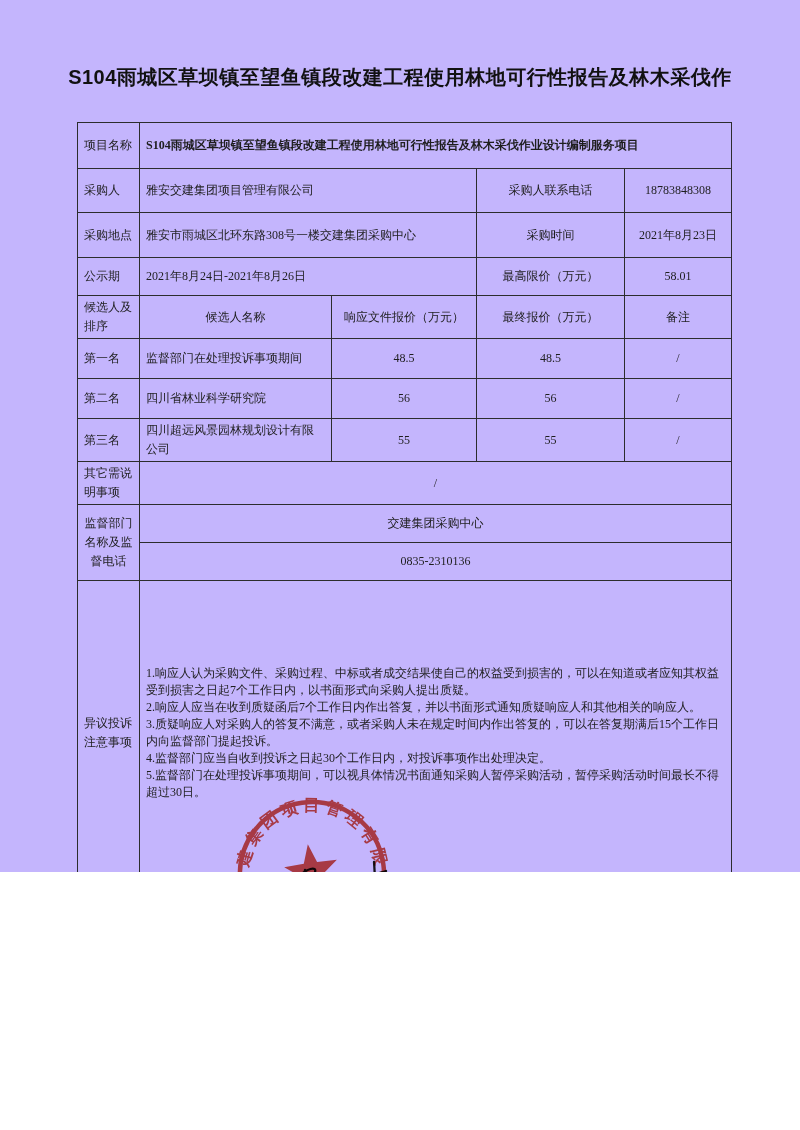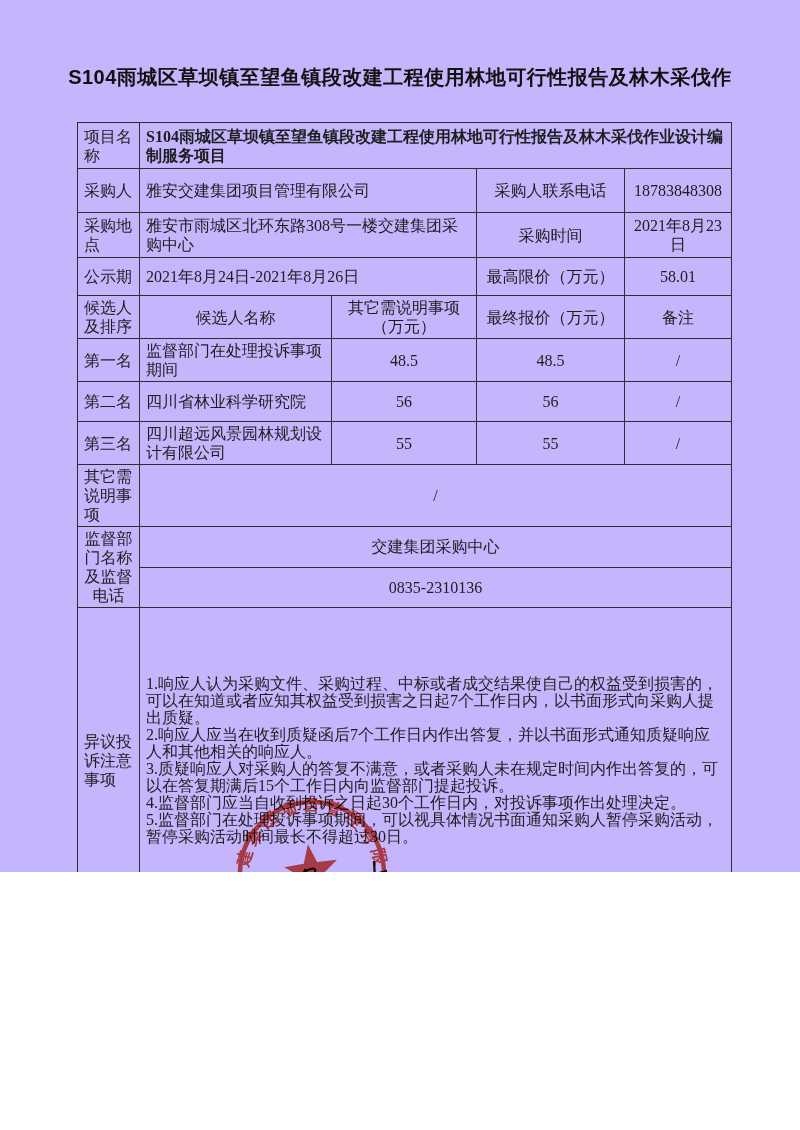--- a/index.html
+++ b/index.html
@@ -20,21 +20,21 @@
     line-height:27px;
     color:#111;
     letter-spacing:0.5px;
   }
   table.doc {
     position:absolute;
     left:77px; top:122px;
     width:654px;
     border-collapse:collapse;
     table-layout:fixed;
-    font-size:16px;
+    font-size:12px;
     line-height:19px;
   }
   table.doc td {
     border:1.5px solid #2d2d2d;
     padding:2px 6px;
     vertical-align:middle;
     word-break:break-all;
   }
   td.lbl { padding:2px; text-align:left; }
   td.lblc { padding:2px; text-align:center; }
@@ -102,21 +102,21 @@
     <tr style="height:38px">
       <td class="lbl">公示期</td>
       <td colspan="2">2021年8月24日-2021年8月26日</td>
       <td class="c">最高限价（万元）</td>
       <td class="c">58.01</td>
     </tr>
 
     <tr style="height:36px">
       <td class="lbl">候选人及排序</td>
       <td class="c">候选人名称</td>
-      <td class="hdr-tight">其它需说明事项（万元）</td>
+      <td class="hdr-tight">响应文件报价（万元）</td>
       <td class="c">最终报价（万元）</td>
       <td class="c">备注</td>
     </tr>
 
     <tr style="height:40px">
       <td class="lbl">第一名</td>
       <td>监督部门在处理投诉事项期间</td>
       <td class="c">48.5</td>
       <td class="c">48.5</td>
       <td class="c">/</td>

